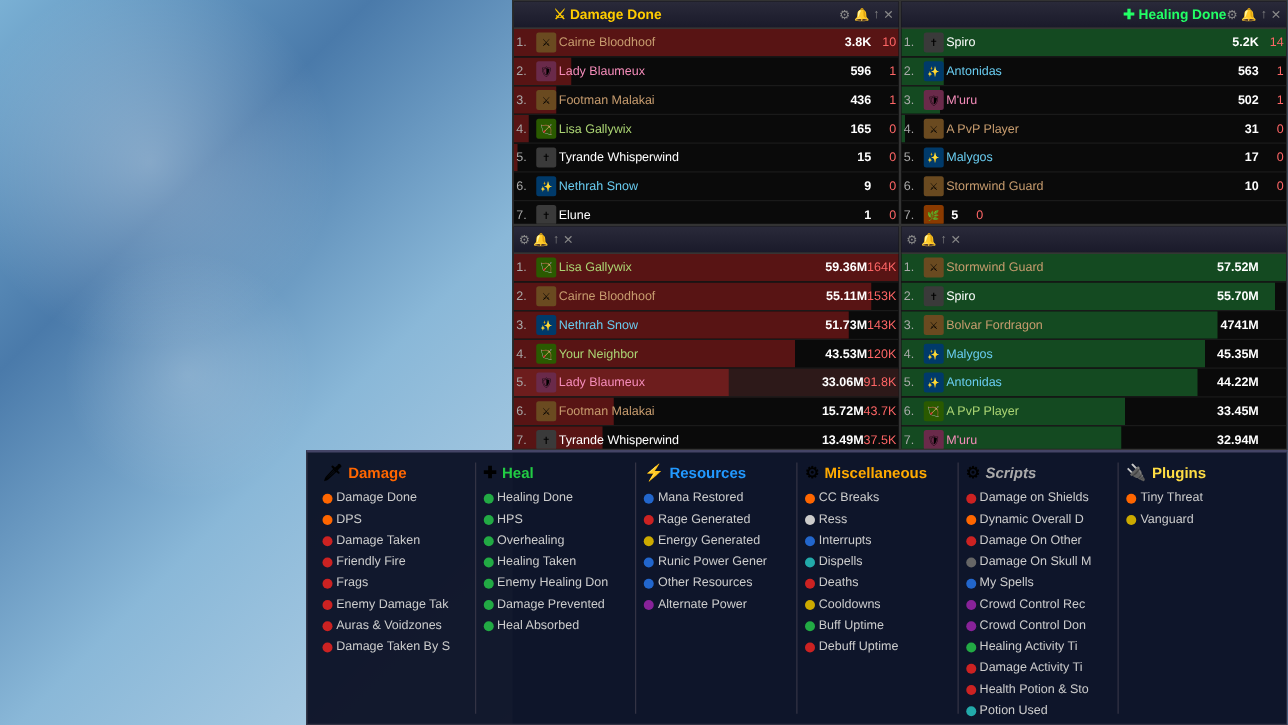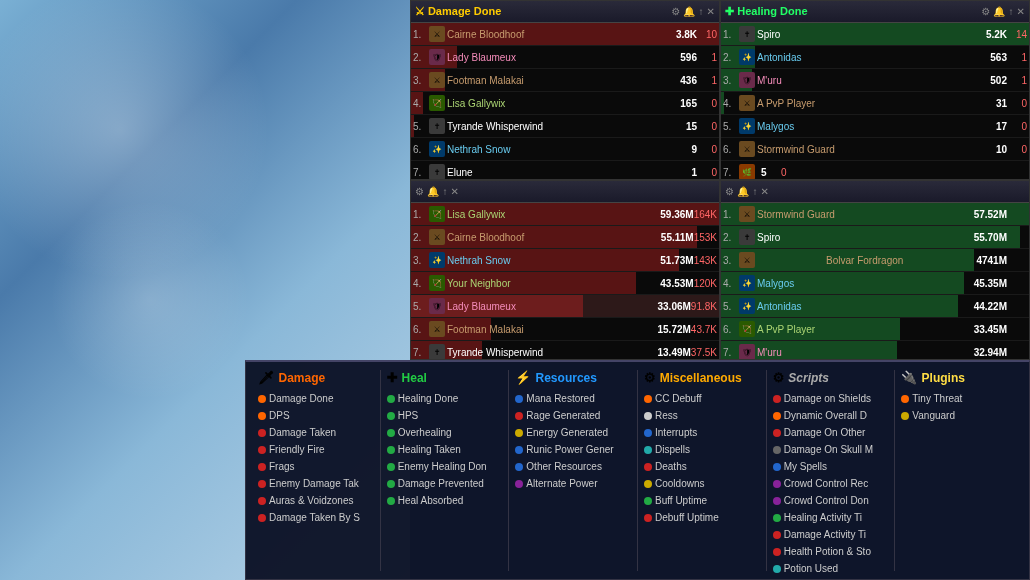--- a/index.html
+++ b/index.html
@@ -93,20 +93,21 @@
       height: 22px;
       padding: 0 4px;
       border-bottom: 1px solid #444;
     }
 
     .panel-title {
       color: #ffcc00;
       font-size: 11px;
       font-weight: bold;
       flex: 1;
+      margin-left: 28px;
     }
 
     .panel-icons {
       color: #888;
       font-size: 10px;
       display: flex;
       gap: 3px;
     }
 
     .panel-row {
@@ -305,21 +306,21 @@
       <span class="row-icon" style="background:#3a3a3a;">✝</span>
       <span class="row-name" style="color:#ffffff;">Elune</span>
       <span class="row-value">1</span>
       <span class="row-deaths">0</span>
     </div>
         </div>
     </div>
 
     <div class="game-panel">
       <div class="panel-header">
-        <span class="panel-title" style="color:#22ff66;">✚ Healing Done</span>
+        <span class="panel-title" style="color:#22ff66;text-align:right;">✚ Healing Done</span>
         <div class="panel-icons">
           <span>⚙</span>
           <span>🔔</span>
           <span>↑</span>
           <span>✕</span>
         </div>
       </div>
       <div id="healing-done-rows">
           <div class="panel-row">
       <div class="bar" style="width:100%;background:#22aa44;position:absolute;left:0;top:0;bottom:0;opacity:0.4;"></div>
@@ -474,21 +475,21 @@
       <span class="row-num">2.</span>
       <span class="row-icon" style="background:#3a3a3a;">✝</span>
       <span class="row-name" style="color:#ffffff;">Spiro</span>
       <span class="row-value">55.70M</span>
       <span class="row-deaths"></span>
     </div>
           <div class="panel-row">
       <div class="bar" style="width:82%;background:#22aa44;position:absolute;left:0;top:0;bottom:0;opacity:0.4;"></div>
       <span class="row-num">3.</span>
       <span class="row-icon" style="background:#6a4a20;">⚔</span>
-      <span class="row-name" style="color:#c79c6e;text-align:center;">Bolvar Fordragon</span>
+      <span class="row-name" style="color:#c79c6e;">Bolvar Fordragon</span>
       <span class="row-value">4741M</span>
       <span class="row-deaths"></span>
     </div>
           <div class="panel-row">
       <div class="bar" style="width:79%;background:#22aa44;position:absolute;left:0;top:0;bottom:0;opacity:0.4;"></div>
       <span class="row-num">4.</span>
       <span class="row-icon" style="background:#003a6a;">✨</span>
       <span class="row-name" style="color:#69ccf0;">Malygos</span>
       <span class="row-value">45.35M</span>
       <span class="row-deaths"></span>
@@ -625,21 +626,21 @@
       <span>Alternate Power</span>
     </div>
     </div>
     <div class="menu-section">
       <div class="menu-section-title">
         <span style="font-size:13px;">⚙</span>
         <span style="color:#ffaa00;">Miscellaneous</span>
       </div>
       <div class="menu-item">
       <span class="menu-dot" style="background:#ff6600;"></span>
-      <span>CC Debuff</span>
+      <span>CC Breaks</span>
     </div>
       <div class="menu-item">
       <span class="menu-dot" style="background:#cccccc;"></span>
       <span>Ress</span>
     </div>
       <div class="menu-item">
       <span class="menu-dot" style="background:#2266cc;"></span>
       <span>Interrupts</span>
     </div>
       <div class="menu-item">

